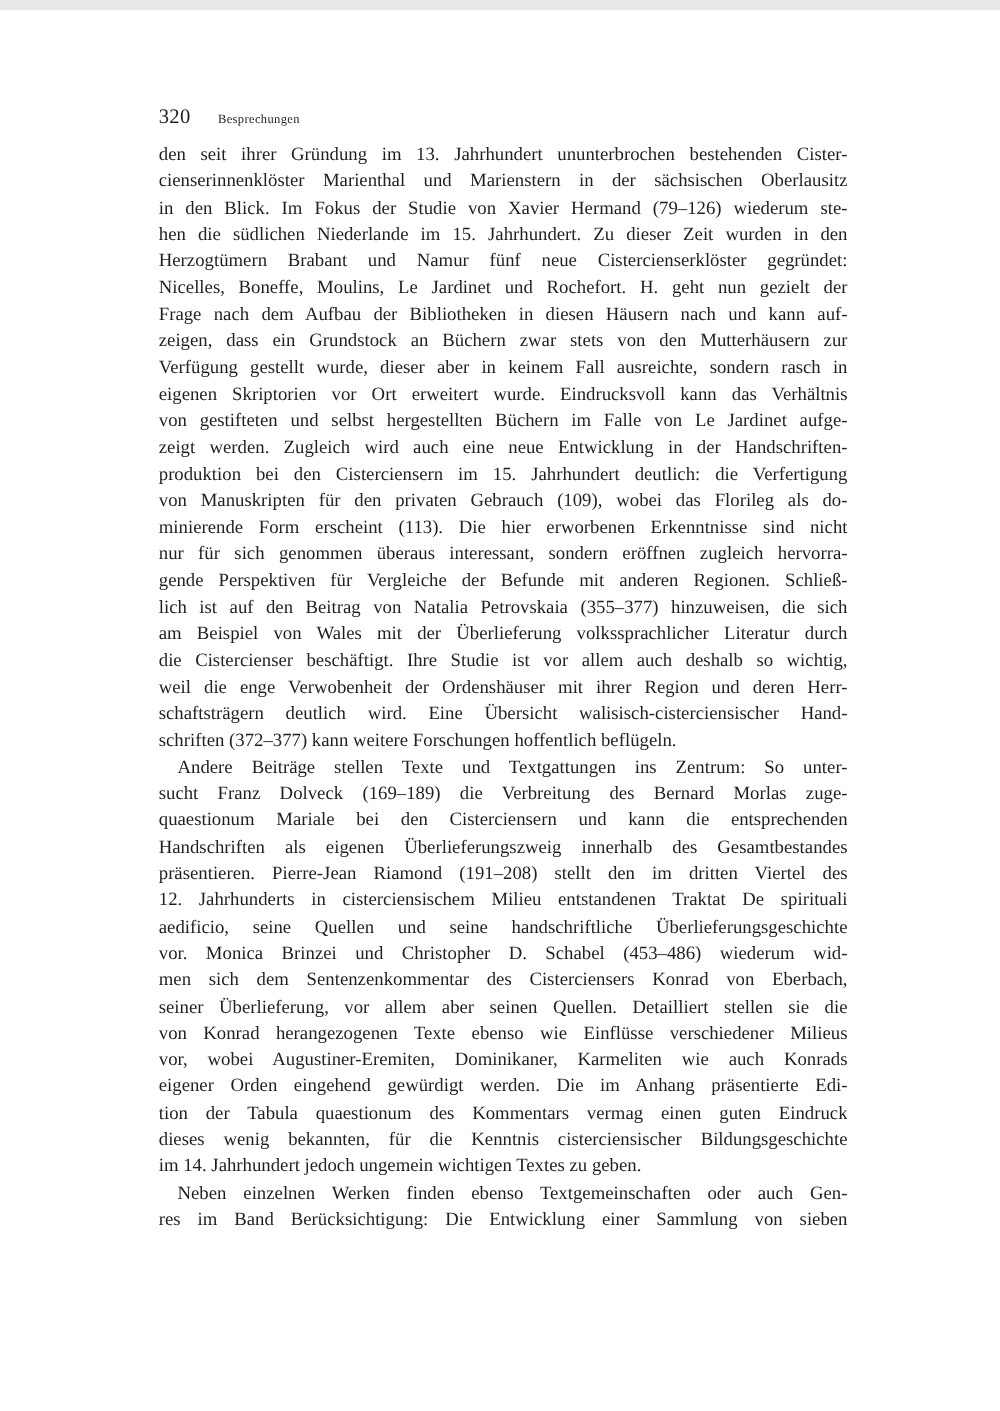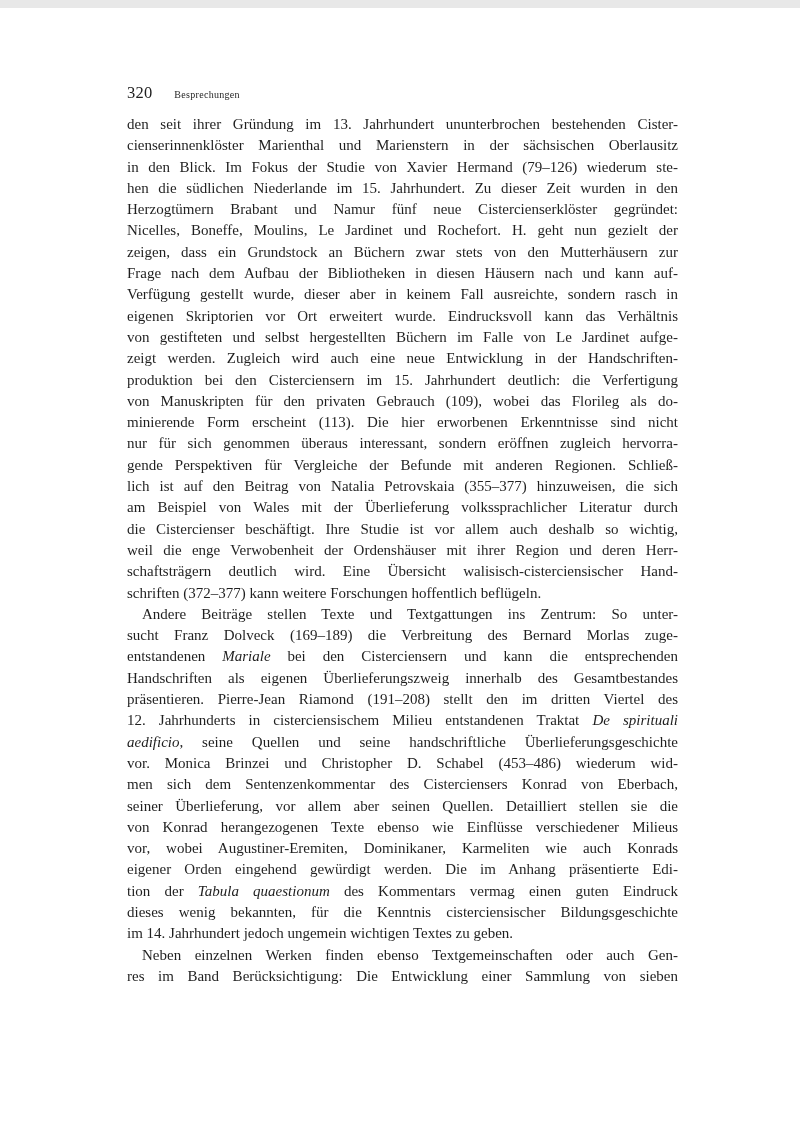--- a/index.html
+++ b/index.html
@@ -41,60 +41,60 @@
   }
   .para { margin: 0; }
   .line {
     text-align: justify;
     text-align-last: justify;
     overflow: hidden;
     white-space: normal;
   }
   .line.noj { text-align-last: left; }
   .line.ind { text-indent: 15px; }
-  .it { font-style: italic; }
+  .it { }
 </style>
 </head>
 <body>
 
 <div class="page">
   <div class="running-header">
     <span class="pagenum">320</span>
     <span class="section">Besprechungen</span>
   </div>
   <div class="text-body">
       <div class="para">
         <div class="line"><span>den seit ihrer Gründung im 13. Jahrhundert ununterbrochen bestehenden Cister-</span></div>
         <div class="line"><span>cienserinnenklöster Marienthal und Marienstern in der sächsischen Oberlausitz</span></div>
         <div class="line"><span>in den Blick. Im Fokus der Studie von Xavier Hermand (79–126) wiederum ste-</span></div>
         <div class="line"><span>hen die südlichen Niederlande im 15. Jahrhundert. Zu dieser Zeit wurden in den</span></div>
         <div class="line"><span>Herzogtümern Brabant und Namur fünf neue Cistercienserklöster gegründet:</span></div>
         <div class="line"><span>Nicelles, Boneffe, Moulins, Le Jardinet und Rochefort. H. geht nun gezielt der</span></div>
+        <div class="line"><span>Frage nach dem Aufbau der Bibliotheken in diesen Häusern nach und kann auf-</span></div>
         <div class="line"><span>zeigen, dass ein Grundstock an Büchern zwar stets von den Mutterhäusern zur</span></div>
-        <div class="line"><span>Frage nach dem Aufbau der Bibliotheken in diesen Häusern nach und kann auf-</span></div>
         <div class="line"><span>Verfügung gestellt wurde, dieser aber in keinem Fall ausreichte, sondern rasch in</span></div>
         <div class="line"><span>eigenen Skriptorien vor Ort erweitert wurde. Eindrucksvoll kann das Verhältnis</span></div>
         <div class="line"><span>von gestifteten und selbst hergestellten Büchern im Falle von Le Jardinet aufge-</span></div>
         <div class="line"><span>zeigt werden. Zugleich wird auch eine neue Entwicklung in der Handschriften-</span></div>
         <div class="line"><span>produktion bei den Cisterciensern im 15. Jahrhundert deutlich: die Verfertigung</span></div>
         <div class="line"><span>von Manuskripten für den privaten Gebrauch (109), wobei das Florileg als do-</span></div>
         <div class="line"><span>minierende Form erscheint (113). Die hier erworbenen Erkenntnisse sind nicht</span></div>
         <div class="line"><span>nur für sich genommen überaus interessant, sondern eröffnen zugleich hervorra-</span></div>
         <div class="line"><span>gende Perspektiven für Vergleiche der Befunde mit anderen Regionen. Schließ-</span></div>
         <div class="line"><span>lich ist auf den Beitrag von Natalia Petrovskaia (355–377) hinzuweisen, die sich</span></div>
         <div class="line"><span>am Beispiel von Wales mit der Überlieferung volkssprachlicher Literatur durch</span></div>
         <div class="line"><span>die Cistercienser beschäftigt. Ihre Studie ist vor allem auch deshalb so wichtig,</span></div>
         <div class="line"><span>weil die enge Verwobenheit der Ordenshäuser mit ihrer Region und deren Herr-</span></div>
         <div class="line"><span>schaftsträgern deutlich wird. Eine Übersicht walisisch-cisterciensischer Hand-</span></div>
         <div class="line noj"><span>schriften (372–377) kann weitere Forschungen hoffentlich beflügeln.</span></div>
       </div>
       <div class="para">
         <div class="line ind"><span>Andere Beiträge stellen Texte und Textgattungen ins Zentrum: So unter-</span></div>
         <div class="line"><span>sucht Franz Dolveck (169–189) die Verbreitung des Bernard Morlas zuge-</span></div>
-        <div class="line"><span>entstandenen </span><span class="it">Mariale</span><span> bei den Cisterciensern und kann die entsprechenden</span></div>
+        <div class="line"><span>quaestionum </span><span class="it">Mariale</span><span> bei den Cisterciensern und kann die entsprechenden</span></div>
         <div class="line"><span>Handschriften als eigenen Überlieferungszweig innerhalb des Gesamtbestandes</span></div>
         <div class="line"><span>präsentieren. Pierre-Jean Riamond (191–208) stellt den im dritten Viertel des</span></div>
         <div class="line"><span>12. Jahrhunderts in cisterciensischem Milieu entstandenen Traktat </span><span class="it">De spirituali</span></div>
         <div class="line"><span class="it">aedificio</span><span>, seine Quellen und seine handschriftliche Überlieferungsgeschichte</span></div>
         <div class="line"><span>vor. Monica Brinzei und Christopher D. Schabel (453–486) wiederum wid-</span></div>
         <div class="line"><span>men sich dem Sentenzenkommentar des Cisterciensers Konrad von Eberbach,</span></div>
         <div class="line"><span>seiner Überlieferung, vor allem aber seinen Quellen. Detailliert stellen sie die</span></div>
         <div class="line"><span>von Konrad herangezogenen Texte ebenso wie Einflüsse verschiedener Milieus</span></div>
         <div class="line"><span>vor, wobei Augustiner-Eremiten, Dominikaner, Karmeliten wie auch Konrads</span></div>
         <div class="line"><span>eigener Orden eingehend gewürdigt werden. Die im Anhang präsentierte Edi-</span></div>

